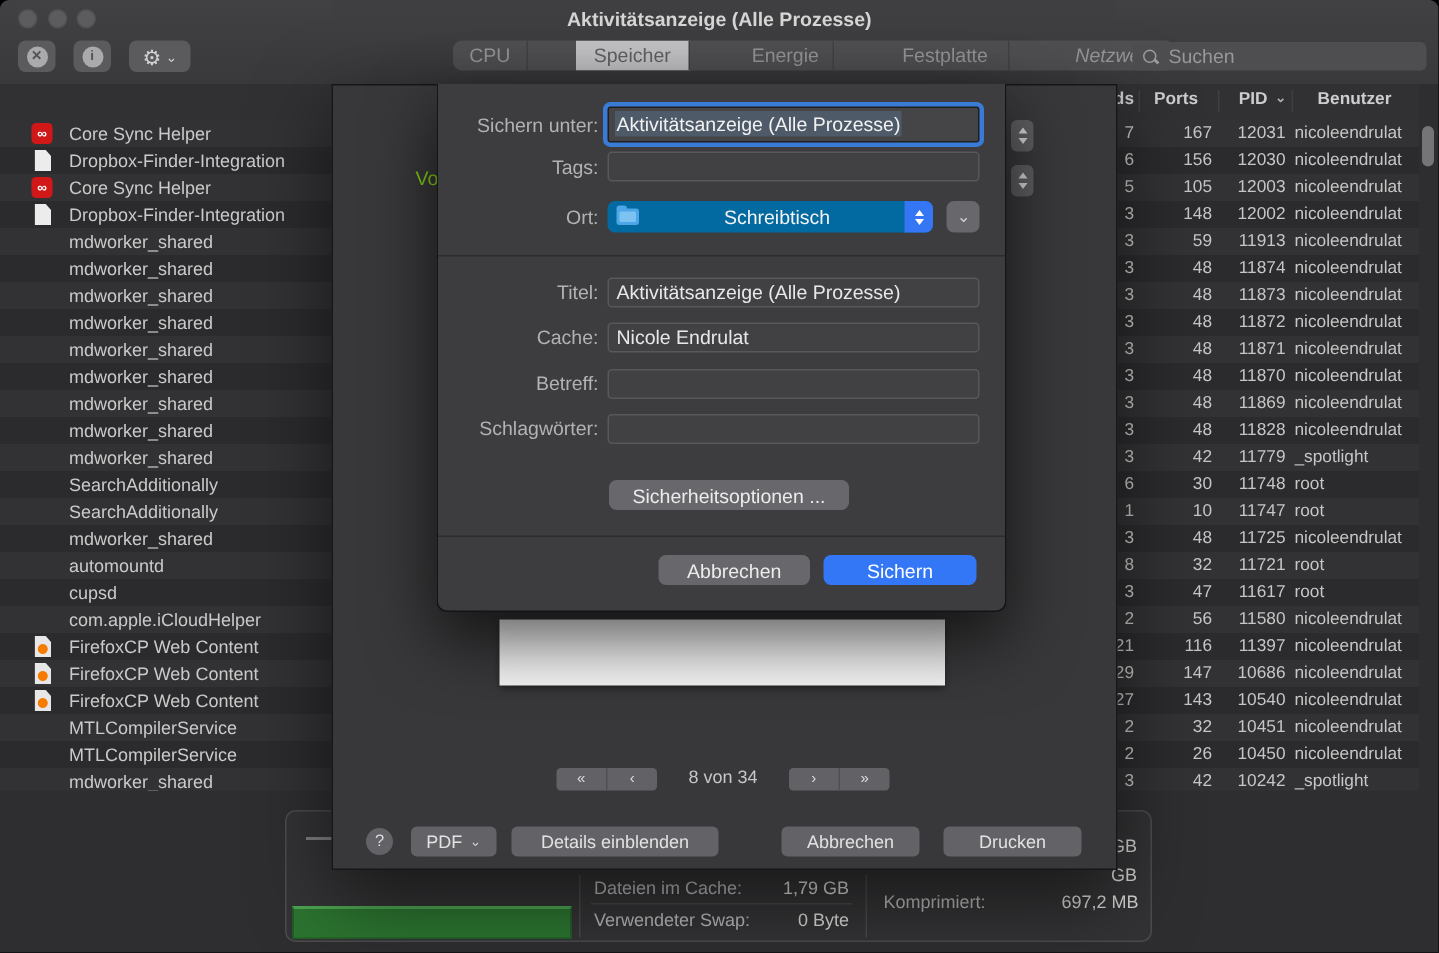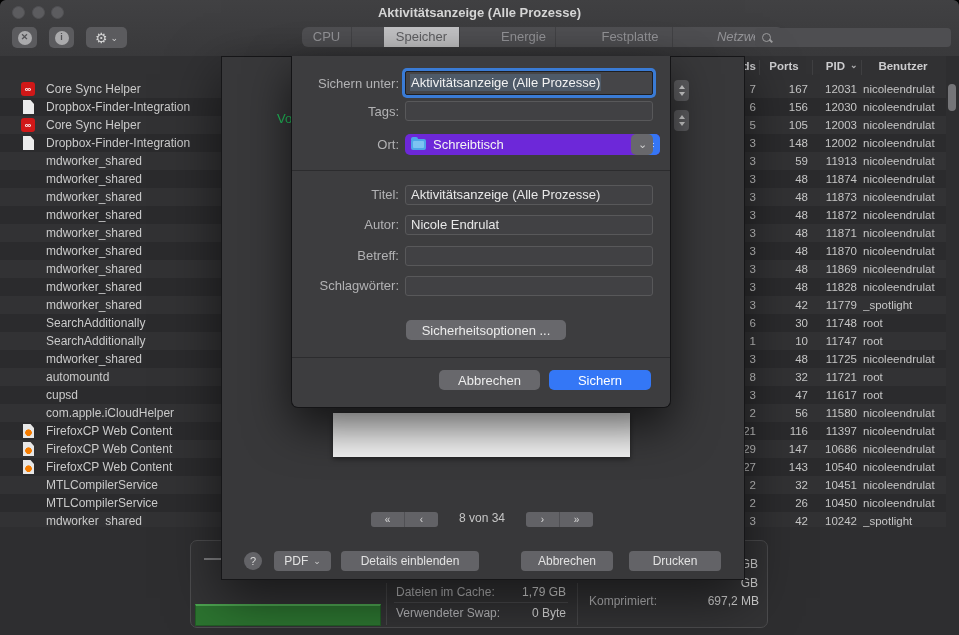--- a/index.html
+++ b/index.html
@@ -65,21 +65,21 @@
   .mp-vdiv{position:absolute;top:42px;width:1px;height:42px;background:#48484a;}
   .mp-hdiv{position:absolute;left:203px;top:61px;width:174px;height:1px;background:#48484a;}
   .mp-row{position:absolute;width:170px;font-size:12px;display:flex;justify-content:space-between;}
   .mp-label{color:#b5b5b7;}
   .mp-val{color:#d6d6d6;}
   .mp-gb{position:absolute;left:527px;width:40px;text-align:right;font-size:12px;color:#d6d6d6;}
 
   
   .print-dialog{position:absolute;left:221px;top:56px;width:524px;height:524px;background:#38383a;
     border:1px solid #161618;box-sizing:border-box;box-shadow:0 18px 50px rgba(0,0,0,.55);}
-  .vo-label{position:absolute;left:55px;top:54px;font-size:13px;color:#22c55e;}
+  .vo-label{position:absolute;left:55px;top:54px;font-size:13px;color:#84cc16;}
   .stepper{position:absolute;left:452px;width:15px;height:21px;background:#5d5d60;border-radius:4px;
     display:flex;flex-direction:column;align-items:center;justify-content:center;gap:3px;}
   .tri-up{width:0;height:0;border-left:3.5px solid transparent;border-right:3.5px solid transparent;border-bottom:4px solid #d2d2d2;}
   .tri-dn{width:0;height:0;border-left:3.5px solid transparent;border-right:3.5px solid transparent;border-top:4px solid #d2d2d2;}
   .preview-page{position:absolute;left:111px;top:356px;width:297px;height:44px;background:#f4f4f4;
     box-shadow:0 2px 5px rgba(0,0,0,.45);}
   .pag-seg{position:absolute;top:455px;width:67px;height:15px;background:#626266;border-radius:3px;display:flex;overflow:hidden;}
   .pag-cell{flex:1;text-align:center;line-height:15px;font-size:10px;color:#dadada;border-right:1px solid #505054;}
   .pag-cell:last-child{border-right:none;}
   .pag-text{position:absolute;left:216px;top:454px;width:88px;text-align:center;font-size:12px;color:#c6c6c6;}
@@ -93,22 +93,22 @@
     border:1px solid #141416;border-top:none;border-radius:0 0 7px 7px;box-sizing:border-box;
     box-shadow:0 18px 45px rgba(0,0,0,.65);}
   .sh-label{position:absolute;left:0;width:107px;text-align:right;font-size:13px;color:#b2b2b4;}
   .sh-field{position:absolute;left:113px;width:248px;height:20px;background:#414144;border:1px solid #58585a;
     border-radius:3px;box-sizing:border-box;font-size:13px;color:#e8e8e8;line-height:18px;padding:0 5px;
     white-space:nowrap;overflow:hidden;}
   .focus-field{position:absolute;left:113px;top:15px;width:248px;height:24px;background:#454548;
     border:1px solid #1f1f21;box-sizing:border-box;border-radius:2px;
     box-shadow:0 0 0 3px #3a7bd5;line-height:22px;font-size:13px;padding:0 4px;white-space:nowrap;overflow:hidden;}
   .sel-text{background:#4e5a68;color:#f2f2f2;padding:1px 1px;}
-  .popup{position:absolute;left:113px;top:78px;width:255px;height:21px;background:#6d28d9;border-radius:5px;
-    display:flex;align-items:center;box-sizing:border-box;}
+  .popup{position:absolute;left:113px;top:78px;width:217px;height:21px;background:#0369a1;border-radius:5px;
+    display:flex;align-items:center;box-sizing:border-box;text-align:center;}
   .folder{position:relative;width:15px;height:11px;background:#4da6e8;border-radius:2px;margin:0 7px 0 6px;}
   .folder::before{content:"";position:absolute;left:0;top:-2px;width:7px;height:3px;background:#4da6e8;border-radius:2px 2px 0 0;}
   .folder::after{content:"";position:absolute;left:2px;top:2px;width:11px;height:7px;background:#7cc3f2;border-radius:1px;}
   .popup-label{font-size:13px;color:#f4f4f4;flex:1;}
   .popup-cap{width:19px;height:21px;background:#3576f5;border-radius:0 5px 5px 0;
     display:flex;flex-direction:column;align-items:center;justify-content:center;gap:2px;}
   .popup-cap .tri-up{border-bottom-color:#fff;}
   .popup-cap .tri-dn{border-top-color:#fff;}
   .chev-btn{position:absolute;left:339px;top:78px;width:22px;height:21px;background:#68686c;border-radius:5px;
     display:flex;align-items:center;justify-content:center;}
@@ -142,20 +142,21 @@
     <div class="tabs">
       <div class="tab">CPU</div>
       <div class="tab selected">Speicher</div>
       <div class="tab">Energie</div>
       <div class="tab">Festplatte</div>
       <div class="tab">Netzwerk</div>
     </div>
 
     <div class="search">
       <span class="mag"></span>
+      <input type="text" placeholder="Suchen" style="">
     </div>
   </div>
 
   <div class="table-area">
     <div class="thead">
       <div class="th-sep" style="left:733px;"></div>
       <div class="th-sep" style="left:759px;"></div>
       <div class="th-sep" style="left:812px;"></div>
       <div class="th-sep" style="left:861px;"></div>
       <div class="th" style="left:690px;width:66px;text-align:right;">ads</div>
@@ -426,21 +427,21 @@
     </div>
     <div class="chev-btn">
       <span class="mini-chev" style="font-size:11px;">⌄</span>
     </div>
 
     <div class="sh-div" style="top:114px;"></div>
 
     <div class="sh-label" style="top:131px;">Titel:</div>
     <div class="sh-field" style="top:129px;">Aktivitätsanzeige (Alle Prozesse)</div>
 
-    <div class="sh-label" style="top:161px;">Autor:</div>
+    <div class="sh-label" style="top:161px;">Cache:</div>
     <div class="sh-field" style="top:159px;">Nicole Endrulat</div>
 
     <div class="sh-label" style="top:192px;">Betreff:</div>
     <div class="sh-field" style="top:190px;"></div>
 
     <div class="sh-label" style="top:222px;">Schlagwörter:</div>
     <div class="sh-field" style="top:220px;"></div>
 
     <div class="sh-btn" style="left:114px;top:264px;width:160px;">Sicherheitsoptionen ...</div>
 

